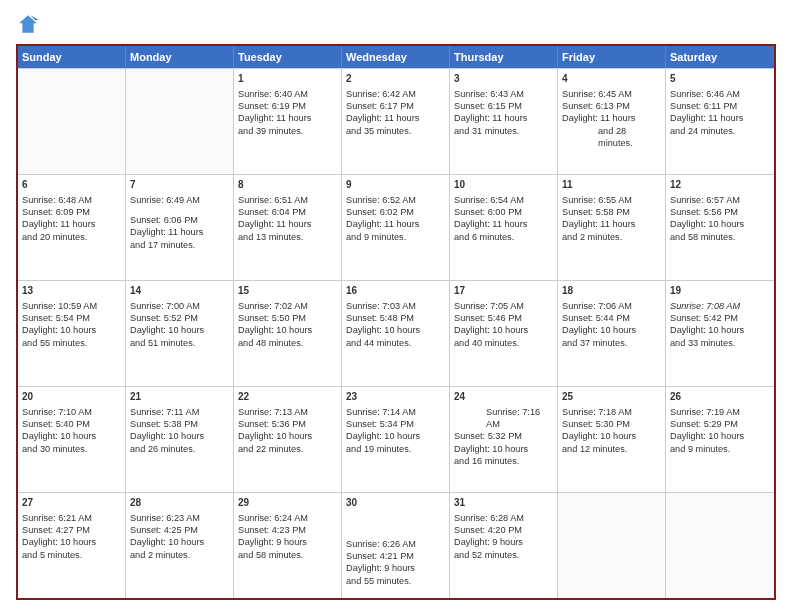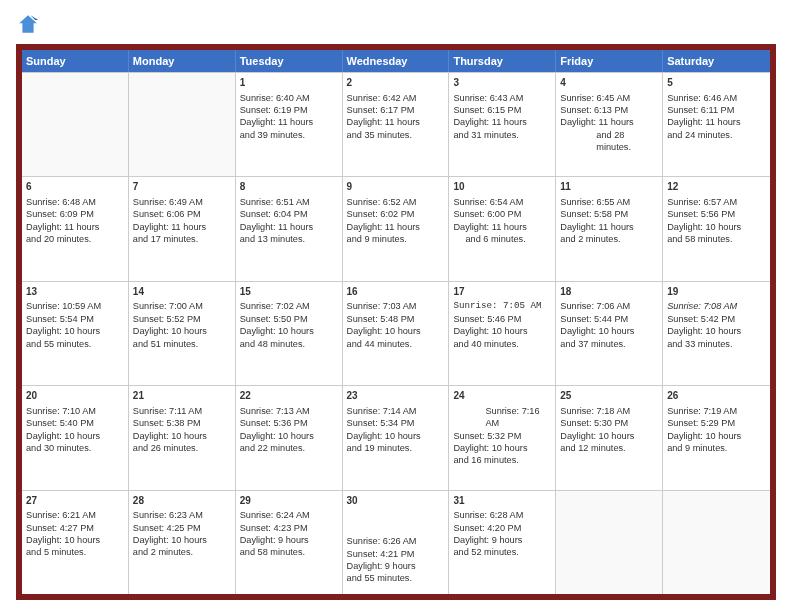--- a/index.html
+++ b/index.html
@@ -42,21 +42,21 @@
       line-height: 1.1;
     }
     .location {
       font-size: 14px;
       color: #444;
     }
     .calendar {
       flex: 1;
       display: flex;
       flex-direction: column;
-      border: 6px solid #7f1d1d;
+      border: 2px solid #7f1d1d;
     }
     .cal-header {
       display: grid;
       grid-template-columns: repeat(7, 1fr);
       background: #3a6fc4;
     }
     .cal-header-cell {
       color: #fff;
       font-size: 11px;
       font-weight: bold;
@@ -169,21 +169,21 @@
           <div class="cal-cell">
             <span class="day-num">6</span>
             <span style="display: block;">Sunrise: 6:48 AM</span>
             <span style="display: block;">Sunset: 6:09 PM</span>
             <span style="display: block;">Daylight: 11 hours</span>
             <span style="display: block;">and 20 minutes.</span>
           </div>
           <div class="cal-cell">
             <span class="day-num">7</span>
             <span style="display: block;">Sunrise: 6:49 AM</span>
-            <span style="display: block;">Sunset: 6:06 PM</span>
+            <span style="display: block; margin-top: 8px;">Sunset: 6:06 PM</span>
             <span style="display: block;">Daylight: 11 hours</span>
             <span style="display: block;">and 17 minutes.</span>
           </div>
           <div class="cal-cell">
             <span class="day-num">8</span>
             <span style="display: block;">Sunrise: 6:51 AM</span>
             <span style="display: block;">Sunset: 6:04 PM</span>
             <span style="display: block;">Daylight: 11 hours</span>
             <span style="display: block;">and 13 minutes.</span>
           </div>
@@ -192,21 +192,21 @@
             <span style="display: block;">Sunrise: 6:52 AM</span>
             <span style="display: block;">Sunset: 6:02 PM</span>
             <span style="display: block;">Daylight: 11 hours</span>
             <span style="display: block;">and 9 minutes.</span>
           </div>
           <div class="cal-cell">
             <span class="day-num">10</span>
             <span style="display: block;">Sunrise: 6:54 AM</span>
             <span style="display: block;">Sunset: 6:00 PM</span>
             <span style="display: block;">Daylight: 11 hours</span>
-            <span style="display: block; margin-left: 12px;">and 6 minutes.</span>
+            <span style="display: block;">and 6 minutes.</span>
           </div>
           <div class="cal-cell">
             <span class="day-num">11</span>
             <span style="display: block;">Sunrise: 6:55 AM</span>
             <span style="display: block;">Sunset: 5:58 PM</span>
             <span style="display: block;">Daylight: 11 hours</span>
             <span style="display: block;">and 2 minutes.</span>
           </div>
           <div class="cal-cell">
             <span class="day-num">12</span>
@@ -240,21 +240,21 @@
           </div>
           <div class="cal-cell">
             <span class="day-num">16</span>
             <span style="display: block;">Sunrise: 7:03 AM</span>
             <span style="display: block;">Sunset: 5:48 PM</span>
             <span style="display: block;">Daylight: 10 hours</span>
             <span style="display: block;">and 44 minutes.</span>
           </div>
           <div class="cal-cell">
             <span class="day-num">17</span>
-            <span style="display: block; font-family: Liberation Mono, monospace;">Sunrise: 7:05 AM</span>
+            <span style="display: block;">Sunrise: 7:05 AM</span>
             <span style="display: block;">Sunset: 5:46 PM</span>
             <span style="display: block;">Daylight: 10 hours</span>
             <span style="display: block;">and 40 minutes.</span>
           </div>
           <div class="cal-cell">
             <span class="day-num">18</span>
             <span style="display: block;">Sunrise: 7:06 AM</span>
             <span style="display: block;">Sunset: 5:44 PM</span>
             <span style="display: block;">Daylight: 10 hours</span>
             <span style="display: block;">and 37 minutes.</span>

